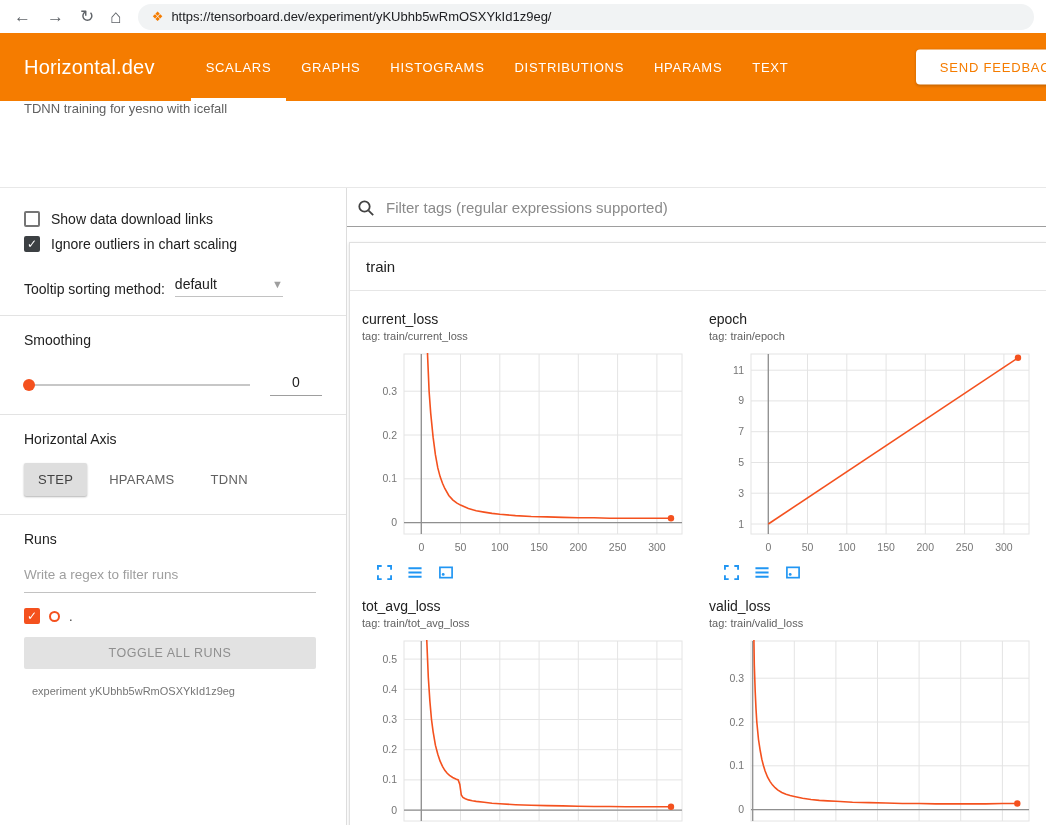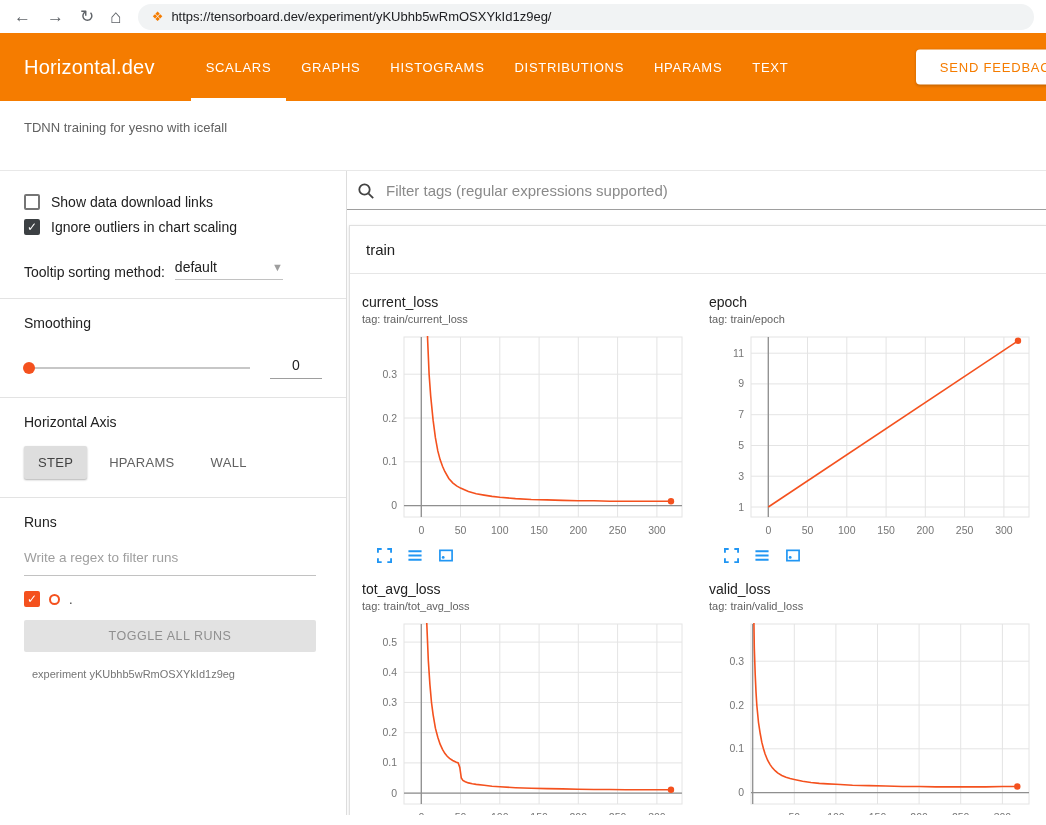--- a/index.html
+++ b/index.html
@@ -20,21 +20,21 @@
 
   
   .tb-header { height:68px; background:var(--header-orange); display:flex; align-items:stretch; padding-left:24px; position:relative; overflow:hidden; }
   .brand { color:#fff; font-size:20px; font-weight:500; letter-spacing:.2px; align-self:center; }
   .tabs { display:flex; margin-left:36px; }
   .tab { color:#fff; font-size:13px; font-weight:500; letter-spacing:.7px; padding:3px 15px 0; display:flex; align-items:center; border-bottom:3px solid transparent; cursor:pointer; white-space:nowrap; }
   .tab.active { border-bottom-color:#fff; }
   .feedback-btn { position:absolute; right:-38px; top:50%; transform:translateY(-50%); background:#fff; color:var(--header-orange); border:none; border-radius:4px; font-size:13px; font-weight:500; letter-spacing:.8px; padding:10px 24px; font-family:inherit; box-shadow:0 1px 3px rgba(0,0,0,.2); cursor:pointer; white-space:nowrap; }
 
   
-  .subheader { height:70px; display:flex; align-items:center; padding:0 0 16px 24px; border-bottom:1px solid #e8e8e8; }
+  .subheader { height:87px; display:flex; align-items:flex-start; padding:0 0 16px 24px; border-bottom:1px solid #e8e8e8; }
   .description { font-size:13px; color:#616161; }
 
   
   .content { display:flex; height:644px; }
   .sidebar { width:347px; min-width:347px; border-right:1px solid #ddd; padding-top:14px; overflow:hidden; background:#fff; }
   .main { flex:1; display:flex; flex-direction:column; overflow:hidden; }
 
   
   .chk-row { display:flex; align-items:center; gap:11px; padding:0 24px; margin:9px 0; font-size:14px; color:#212121; cursor:pointer; }
   .chk { width:16px; height:16px; border:2px solid #757575; border-radius:2px; flex:none; display:flex; align-items:center; justify-content:center; color:#fff; font-size:12px; }
@@ -160,21 +160,21 @@
       </div>
       <div class="slider-value">0</div>
     </div>
 
     <hr class="divider">
 
     <div class="section-label">Horizontal Axis</div>
     <div class="axis-buttons">
       <button class="axis-btn selected">STEP</button>
       <button class="axis-btn">HPARAMS</button>
-      <button class="axis-btn">WALL</button>
+      <button class="axis-btn">TDNN</button>
     </div>
 
     <hr class="divider">
 
     <div class="section-label">Runs</div>
     <input class="runs-filter" placeholder="Write a regex to filter runs" style="">
     <div class="run-row">
       <span class="chk run"></span>
       <span class="run-circle"></span>
       <span class="run-name">.</span>

